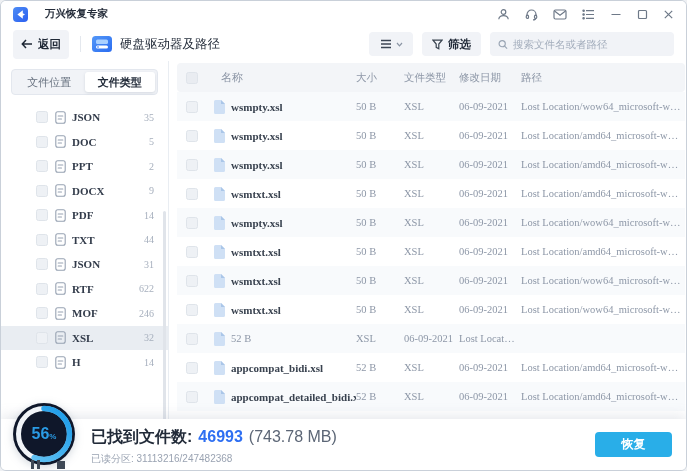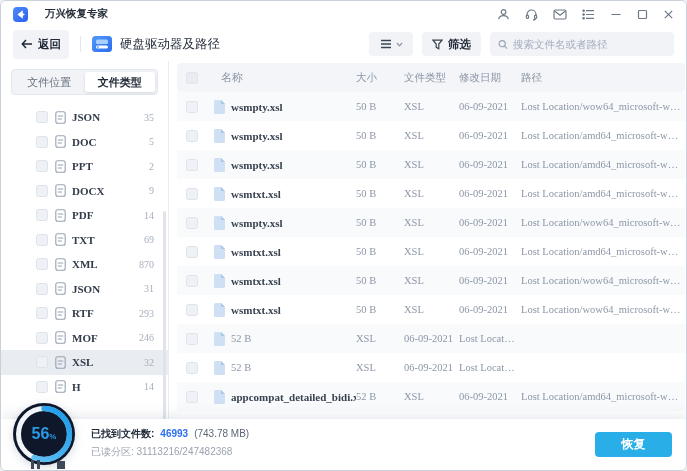--- a/index.html
+++ b/index.html
@@ -75,21 +75,21 @@
               border-radius:50%; box-shadow:0 2px 9px rgba(130,142,160,.35);
               display:flex; align-items:center; justify-content:center; }
   .ring-wrap svg{ position:absolute; inset:0; }
   .ring-text{ font-size:16px; font-weight:700; color:#2a9be5; }
   .ring-text .pct{ font-size:8px; font-weight:700; }
   .scan-controls{ position:absolute; left:30px; bottom:1px; display:flex; align-items:center; gap:17px; }
   .pause-icon{ display:flex; gap:3px; cursor:pointer; }
   .pause-icon i{ width:3px; height:9px; background:#3e4856; display:block; }
   .stop-icon{ width:8px; height:8px; background:#3e4856; cursor:pointer; }
   .found-info{ position:absolute; left:90px; top:8px; }
-  .found-line{ font-size:10px; display:flex; gap:6px; align-items:baseline; }
+  .found-line{ font-size:16px; display:flex; gap:6px; align-items:baseline; }
   .found-label{ font-weight:700; color:#222b39; }
   .found-count{ font-weight:700; color:#2e6ff2; }
   .found-size{ color:#5c6676; }
   .part-line{ margin-top:4px; font-size:10px; color:#9aa3b2; }
   .recover-btn{ position:absolute; right:14px; top:13px; width:77px; height:25px; border:none;
                 background:#29aee8; border-radius:4px; color:#fff; font-size:12px; font-weight:700;
                 font-family:inherit; cursor:pointer; }
 </style>
 </head>
 <body>
@@ -265,32 +265,21 @@
   </div>
           <div class="tree-row child">
     <span class="cb"></span>
     <span style="display:flex;">
               <svg width="11" height="13" viewBox="0 0 11 13" fill="none">
                 <rect x="0.8" y="0.8" width="9.4" height="11.4" rx="2" stroke="#97a2b2" stroke-width="1.1"></rect>
                 <path d="M3.2 5 H7.8 M3.2 8 H6.5" stroke="#97a2b2" stroke-width="1.1" stroke-linecap="round"></path>
               </svg>
             </span>
     <span class="tree-label">TXT</span>
-    <span class="tree-count">69</span>
-  </div>
-          <div class="tree-row child">
-    <span class="cb"></span>
-    <span style="display:flex;">
-              <svg width="11" height="13" viewBox="0 0 11 13" fill="none">
-                <rect x="0.8" y="0.8" width="9.4" height="11.4" rx="2" stroke="#97a2b2" stroke-width="1.1"></rect>
-                <path d="M3.2 5 H7.8 M3.2 8 H6.5" stroke="#97a2b2" stroke-width="1.1" stroke-linecap="round"></path>
-              </svg>
-            </span>
-    <span class="tree-label">XML</span>
-    <span class="tree-count">870</span>
+    <span class="tree-count">44</span>
   </div>
           <div class="tree-row child">
     <span class="cb"></span>
     <span style="display:flex;">
               <svg width="11" height="13" viewBox="0 0 11 13" fill="none">
                 <rect x="0.8" y="0.8" width="9.4" height="11.4" rx="2" stroke="#97a2b2" stroke-width="1.1"></rect>
                 <path d="M3.2 5 H7.8 M3.2 8 H6.5" stroke="#97a2b2" stroke-width="1.1" stroke-linecap="round"></path>
               </svg>
             </span>
     <span class="tree-label">JSON</span>
@@ -298,21 +287,21 @@
   </div>
           <div class="tree-row child">
     <span class="cb"></span>
     <span style="display:flex;">
               <svg width="11" height="13" viewBox="0 0 11 13" fill="none">
                 <rect x="0.8" y="0.8" width="9.4" height="11.4" rx="2" stroke="#97a2b2" stroke-width="1.1"></rect>
                 <path d="M3.2 5 H7.8 M3.2 8 H6.5" stroke="#97a2b2" stroke-width="1.1" stroke-linecap="round"></path>
               </svg>
             </span>
     <span class="tree-label">RTF</span>
-    <span class="tree-count">293</span>
+    <span class="tree-count">622</span>
   </div>
           <div class="tree-row child">
     <span class="cb"></span>
     <span style="display:flex;">
               <svg width="11" height="13" viewBox="0 0 11 13" fill="none">
                 <rect x="0.8" y="0.8" width="9.4" height="11.4" rx="2" stroke="#97a2b2" stroke-width="1.1"></rect>
                 <path d="M3.2 5 H7.8 M3.2 8 H6.5" stroke="#97a2b2" stroke-width="1.1" stroke-linecap="round"></path>
               </svg>
             </span>
     <span class="tree-label">MOF</span>
@@ -480,20 +469,21 @@
     <span class="meta cell-path">Lost Location/amd64_microsoft-wind...</span>
   </div>
           <div class="trow">
     <span class="cb"></span>
     <span class="ficon">
               <svg width="12" height="14" viewBox="0 0 12 14">
                 <path d="M1 1.5 A1.5 1.5 0 0 1 2.5 0 H8 L12 4 V12.5 A1.5 1.5 0 0 1 10.5 14 H2.5 A1.5 1.5 0 0 1 1 12.5 Z" fill="#cfe0f5"></path>
                 <path d="M8 0 L12 4 H8 Z" fill="#aac6e8"></path>
               </svg>
             </span>
+    <span class="cell-name">appcompat_bidi.xsl</span>
     <span class="meta">52 B</span>
     <span class="meta">XSL</span>
     <span class="meta">06-09-2021</span>
     <span class="meta cell-path">Lost Location/amd64_microsoft-wind...</span>
   </div>
           <div class="trow">
     <span class="cb"></span>
     <span class="ficon">
               <svg width="12" height="14" viewBox="0 0 12 14">
                 <path d="M1 1.5 A1.5 1.5 0 0 1 2.5 0 H8 L12 4 V12.5 A1.5 1.5 0 0 1 10.5 14 H2.5 A1.5 1.5 0 0 1 1 12.5 Z" fill="#cfe0f5"></path>

